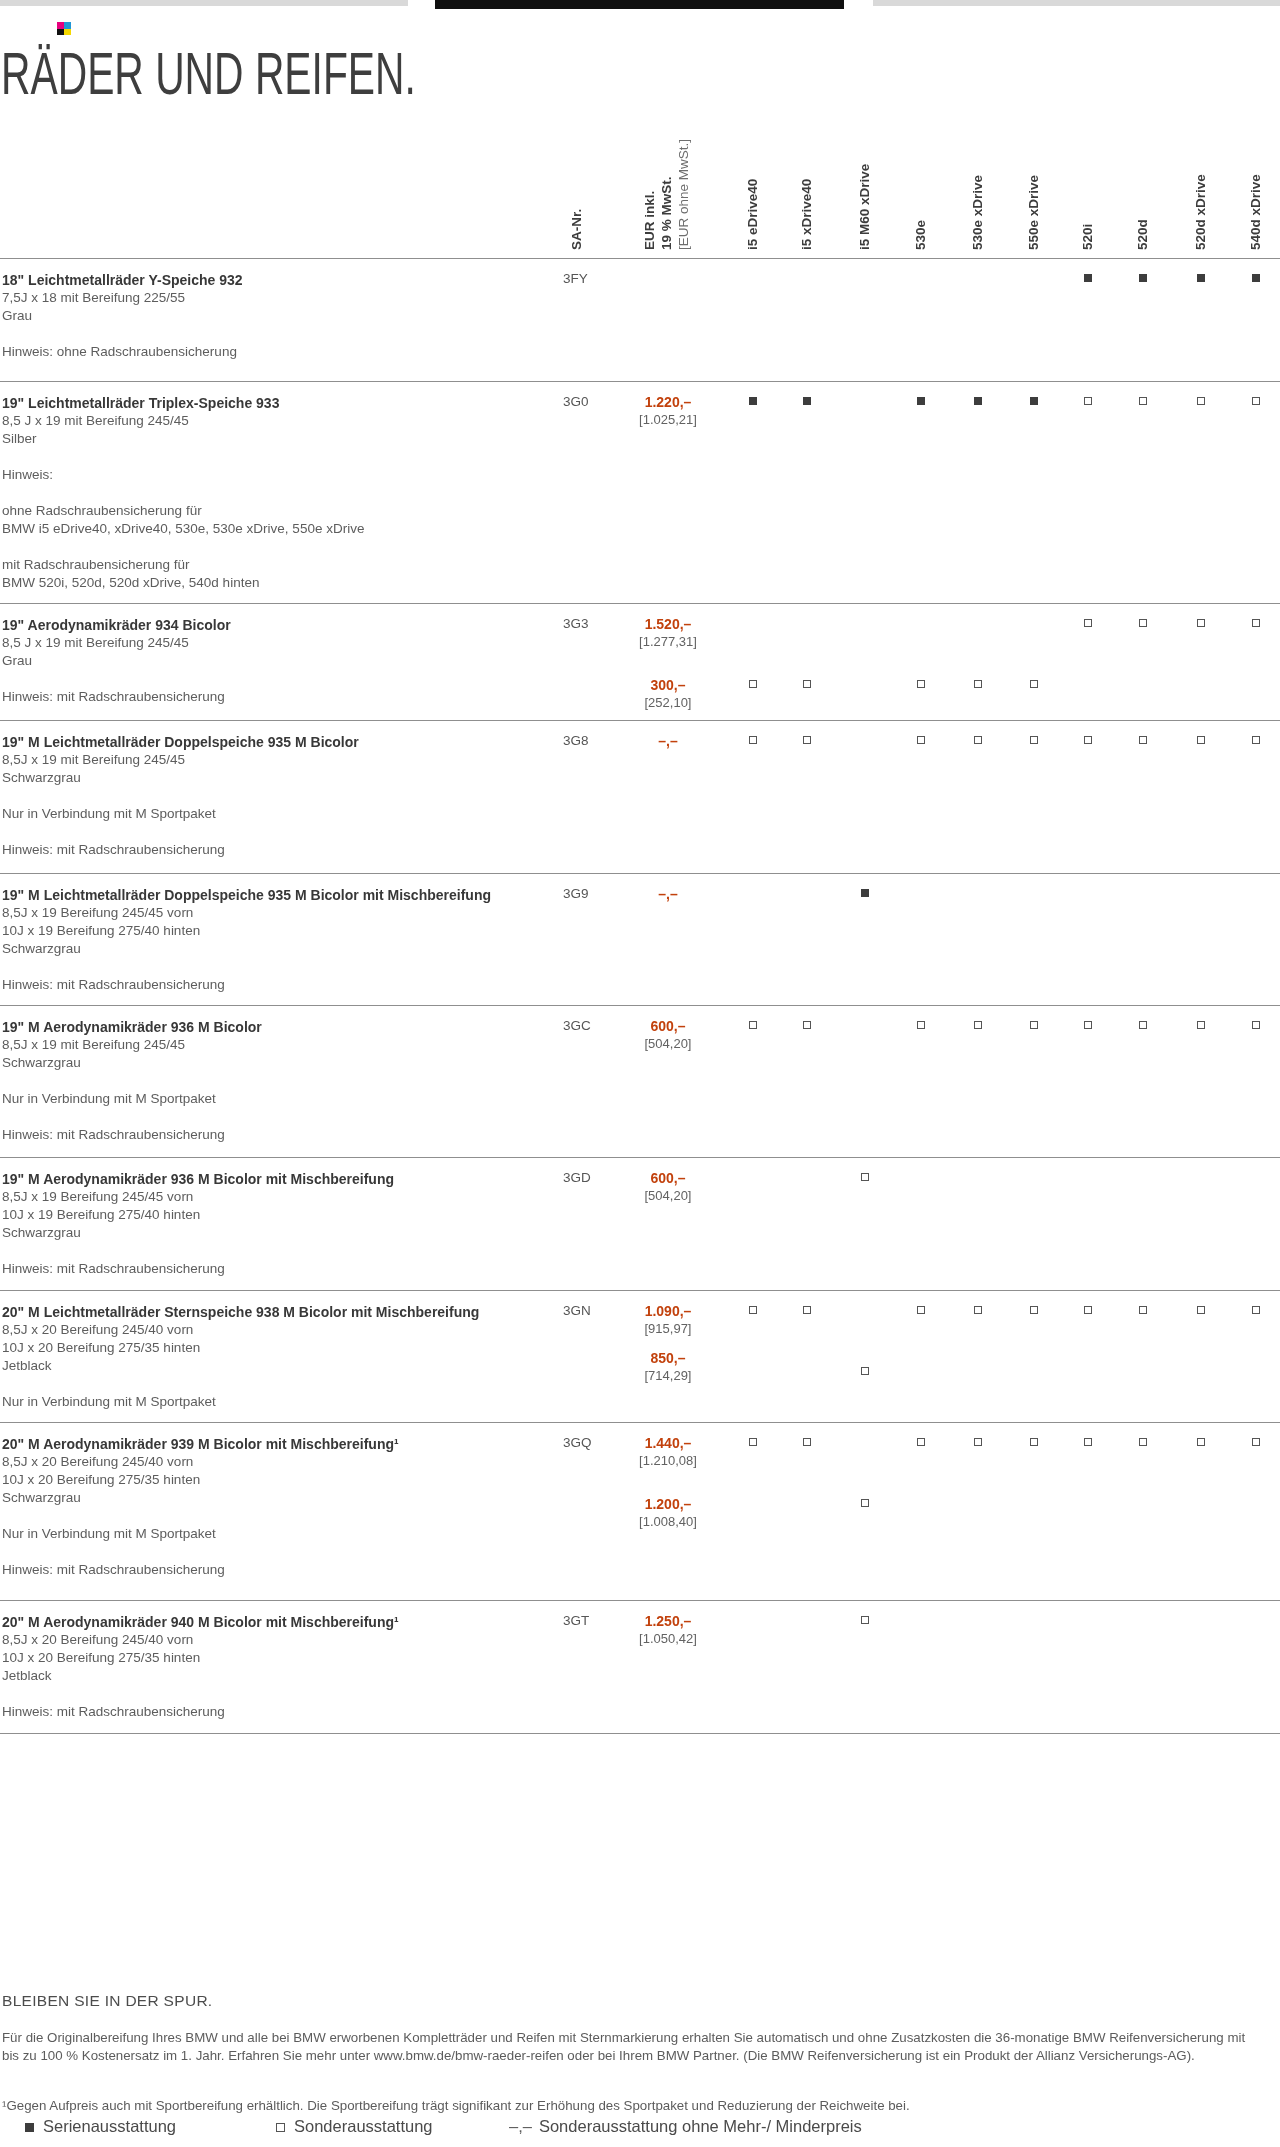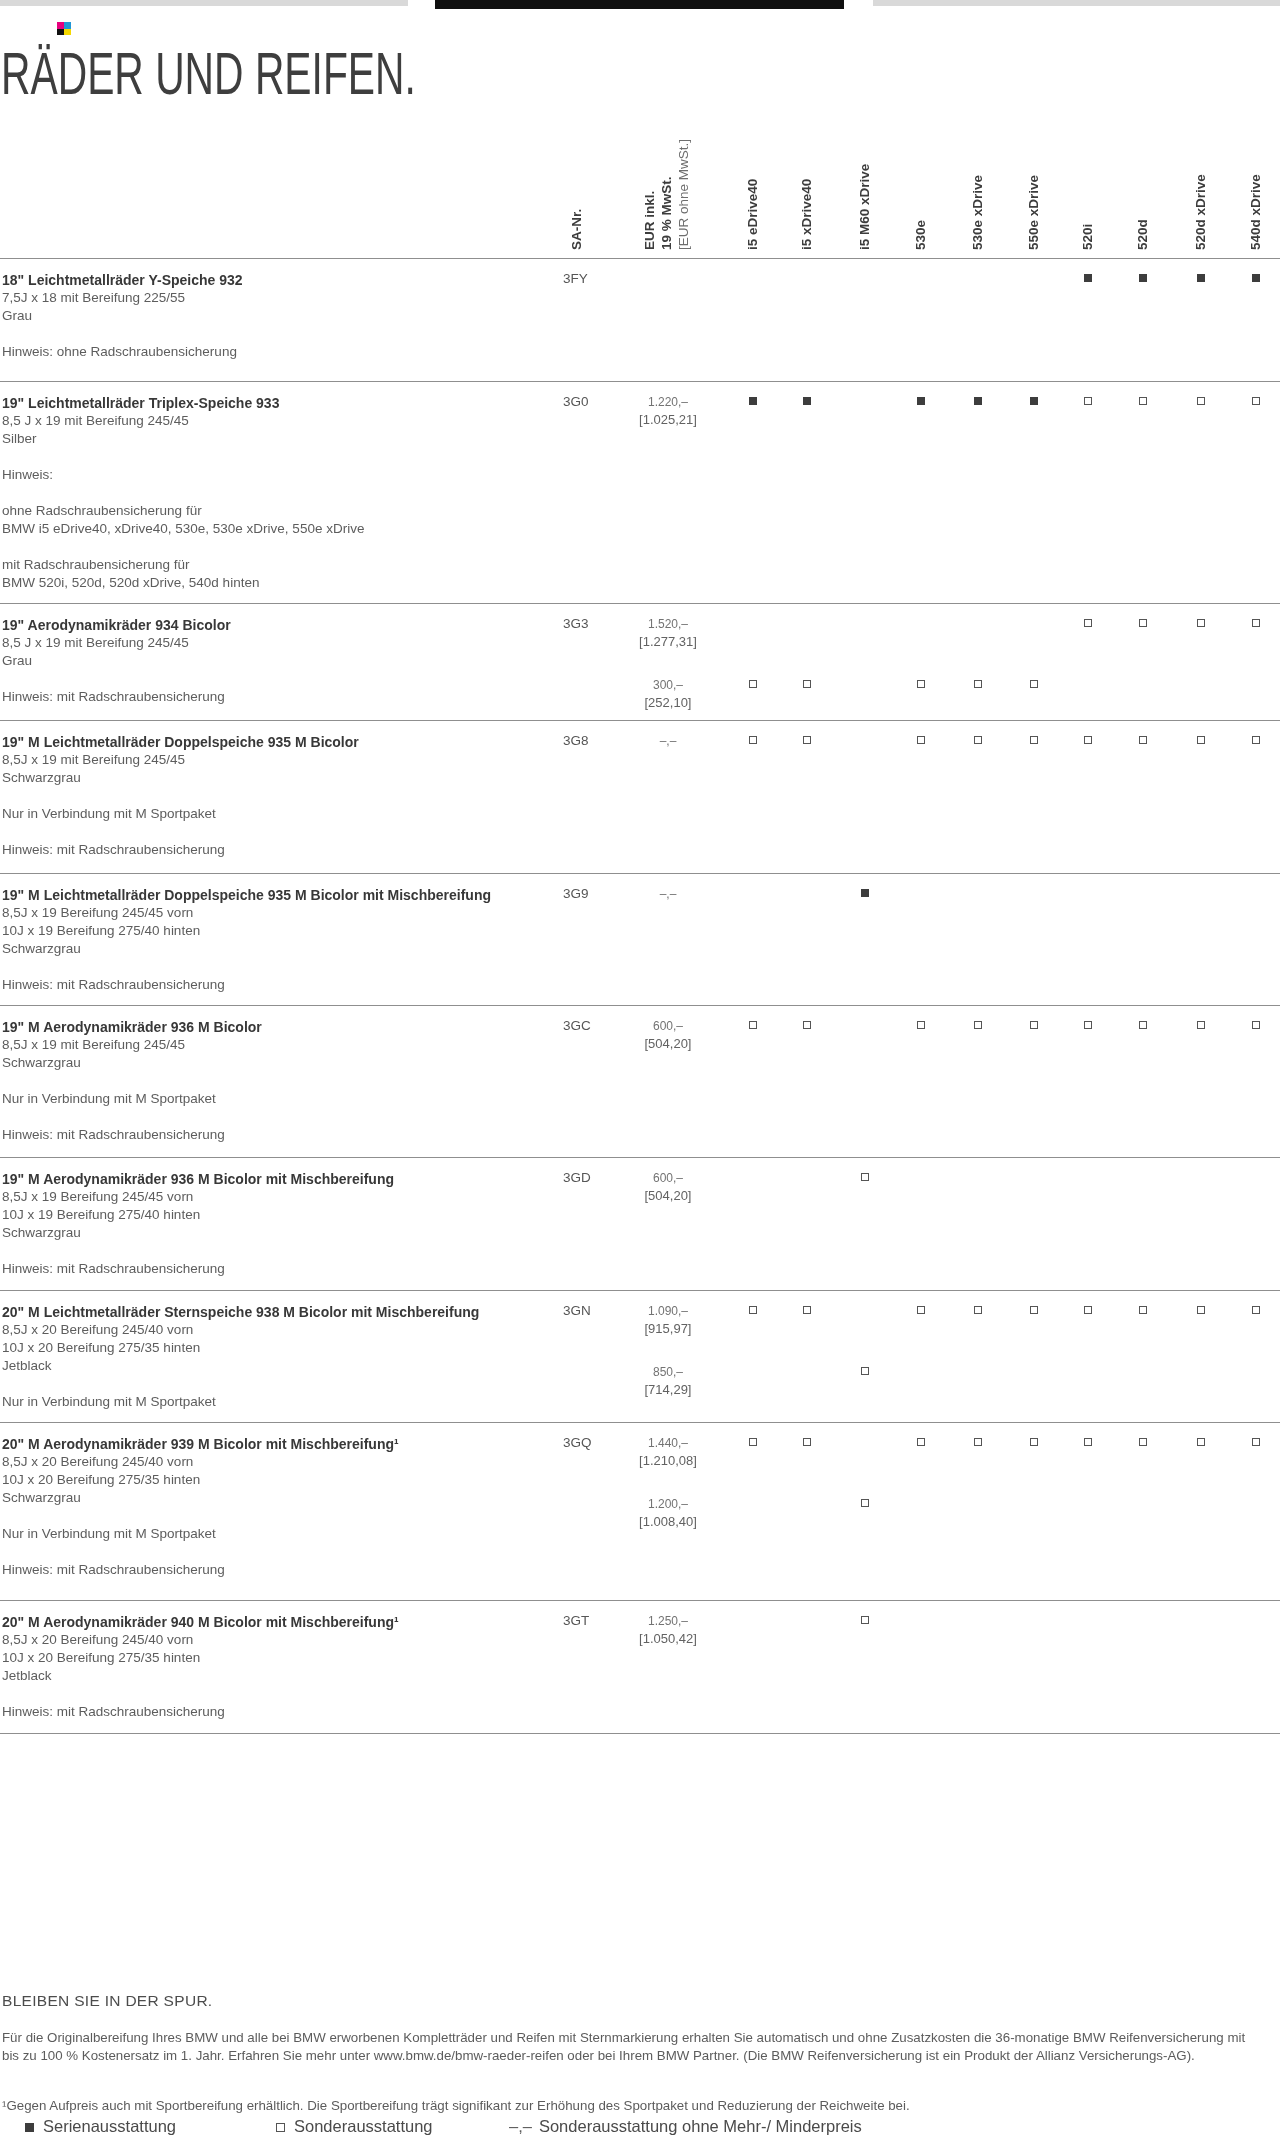--- a/index.html
+++ b/index.html
@@ -32,21 +32,21 @@
   }
   .vlabel .sub{font-weight:400;color:#6e6e6e;}
   .row{position:relative;border-top:1px solid #8f8f8f;}
   .row:last-child{border-bottom:1px solid #8f8f8f;}
   .cell-left{position:absolute;left:2px;top:12px;width:556px;}
   .row-title{font-size:14px;font-weight:700;color:#383838;line-height:18px;white-space:nowrap;}
   .row-line{font-size:13.5px;color:#5d5d5d;line-height:18px;height:18px;white-space:nowrap;}
   .row-gap{height:18px;}
   .cell-sa{position:absolute;left:563px;top:12px;font-size:13.5px;color:#565656;}
   .price-block{position:absolute;left:615px;width:106px;text-align:center;}
-  .price-gross{font-size:12px;font-weight:400;color:#737373;line-height:17px;}
+  .price-gross{font-size:14px;font-weight:700;color:#c2410c;line-height:17px;}
   .price-net{font-size:13px;color:#626262;line-height:17px;}
   .mark{position:absolute;width:8px;height:8px;}
   .mark.filled{background:#3d3d3d;}
   .mark.open{border:1.5px solid #555;box-sizing:border-box;background:#fff;}
   
   .footer-heading{position:absolute;left:2px;top:1992px;font-size:15.5px;color:#4c4c4c;letter-spacing:.3px;}
   .footer-para{position:absolute;left:2px;top:2029px;width:1250px;font-size:13.3px;line-height:18px;color:#5c5c5c;}
   .footer-note{position:absolute;left:2px;top:2098px;width:1250px;font-size:13.3px;color:#5c5c5c;}
   .legend{position:absolute;left:0;top:2117px;width:1280px;height:26px;font-size:16.5px;color:#4a4a4a;}
   .legend-item{position:absolute;top:0;white-space:nowrap;padding-left:20px;}
@@ -258,21 +258,21 @@
         </div>
         <div class="mark open" style="left: 749px; top: 15px;"></div>
         <div class="mark open" style="left: 803px; top: 15px;"></div>
         <div class="mark open" style="left: 917px; top: 15px;"></div>
         <div class="mark open" style="left: 974px; top: 15px;"></div>
         <div class="mark open" style="left: 1030px; top: 15px;"></div>
         <div class="mark open" style="left: 1084px; top: 15px;"></div>
         <div class="mark open" style="left: 1139px; top: 15px;"></div>
         <div class="mark open" style="left: 1197px; top: 15px;"></div>
         <div class="mark open" style="left: 1252px; top: 15px;"></div>
-        <div class="price-block" style="top: 73px;">
+        <div class="price-block" style="top: 59px;">
           <div class="price-gross">850,–</div>
           <div class="price-net">[714,29]</div>
         </div>
         <div class="mark open" style="left: 861px; top: 76px;"></div>
       </div>
       <div class="row" style="min-height: 177px;">
         <div class="cell-left">
           <div class="row-title">20" M Aerodynamikräder 939 M Bicolor mit Mischbereifung¹</div>
           <div class="row-line">8,5J x 20 Bereifung 245/40 vorn</div>
           <div class="row-line">10J x 20 Bereifung 275/35 hinten</div>

